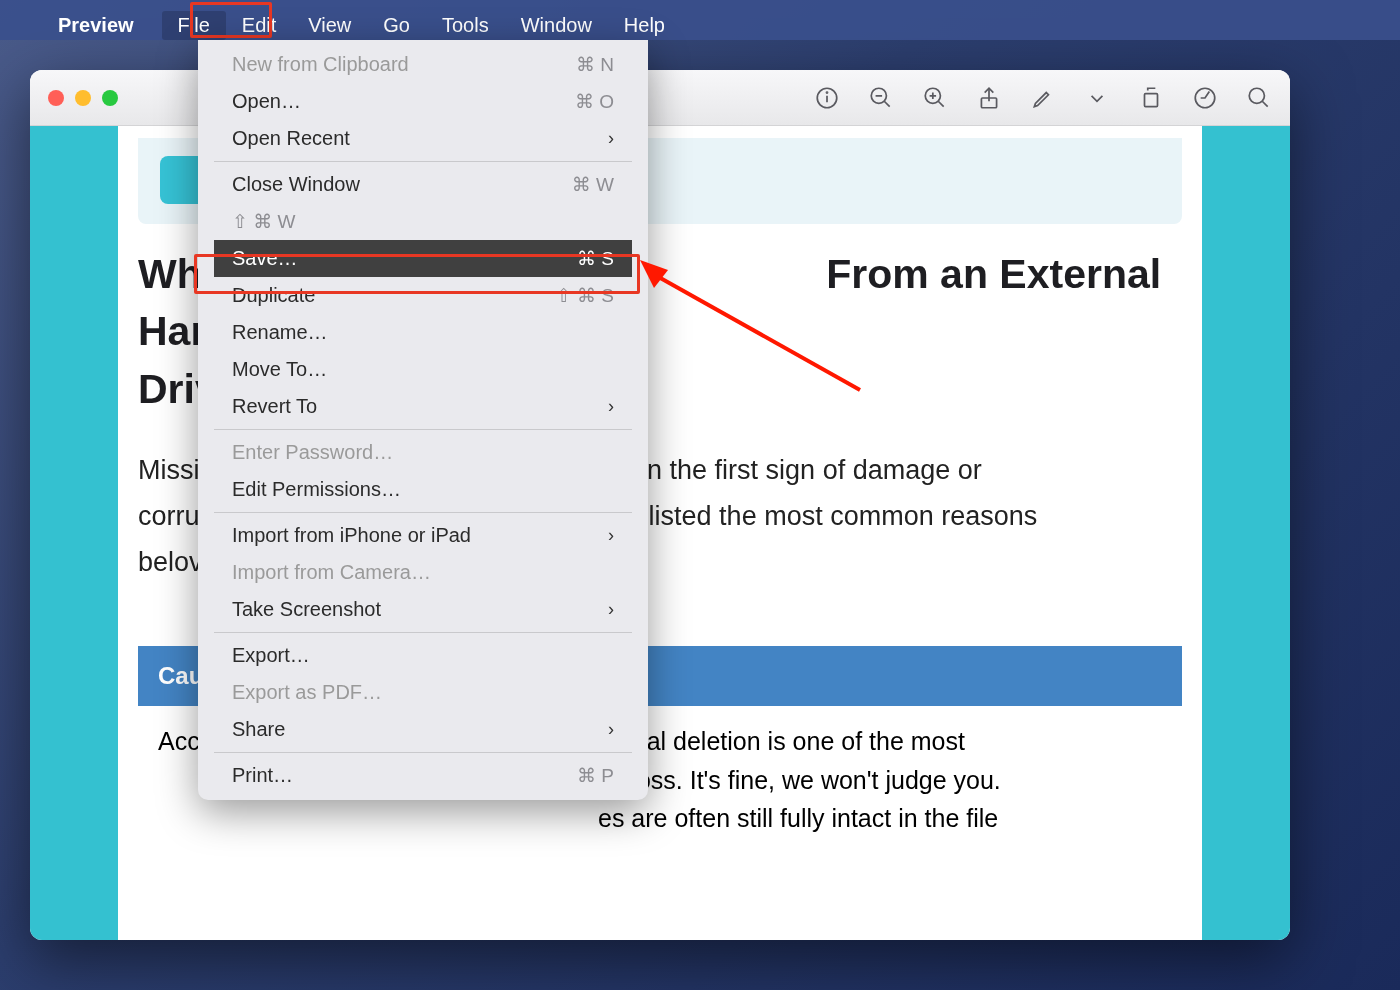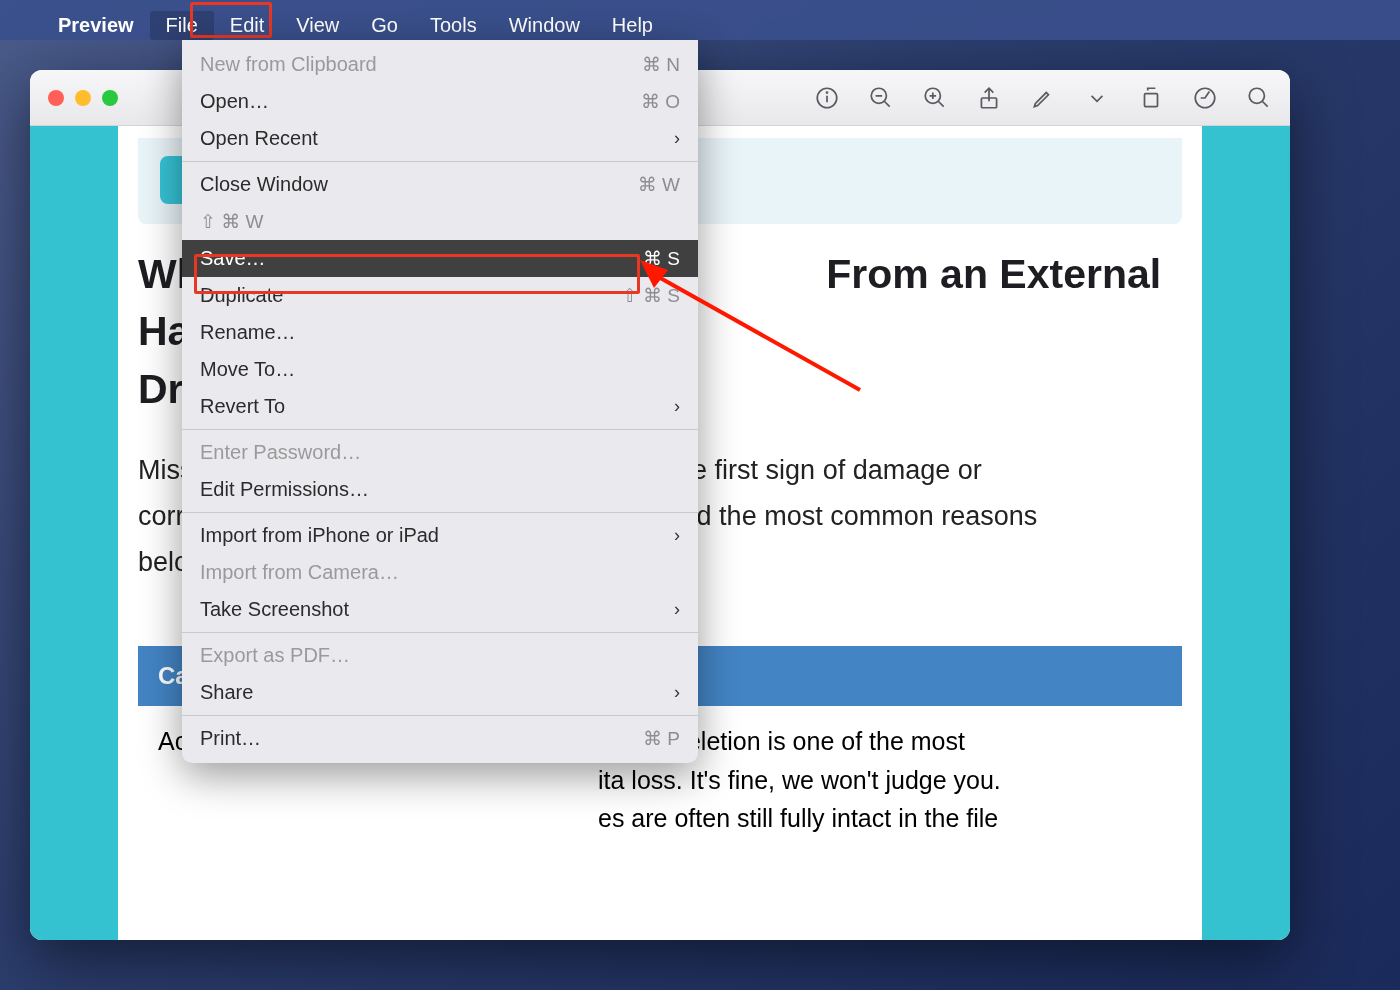--- a/index.html
+++ b/index.html
@@ -26,43 +26,44 @@
   }
   .apple-logo { margin-right: 22px; font-size: 22px; }
   .menu-item {
     padding: 3px 16px;
     cursor: default;
     border-radius: 3px;
   }
   .menu-item.bold { font-weight: 600; }
   .menu-item.active {
     background: rgba(0,0,0,0.18);
+    margin-left: 12px;
   }
   .file-highlight-box {
     position: absolute;
     top: 2px;
     left: 190px;
     width: 82px;
     height: 36px;
     border: 3px solid #e83723;
     border-radius: 2px;
     pointer-events: none;
     z-index: 200;
   }
 
   
   .dropdown {
     position: absolute;
     top: 40px;
-    left: 182px;
-    width: 516px;
+    left: 198px;
+    width: 450px;
     background: #eaeaee;
     border-radius: 0 0 10px 10px;
     box-shadow: 0 12px 40px rgba(0,0,0,0.4);
-    padding: 6px 0;
+    padding: 6px 16px;
     z-index: 300;
     font-size: 20px;
   }
   .dd-item {
     display: flex;
     justify-content: space-between;
     align-items: center;
     padding: 7px 18px;
     color: #2b2b2b;
     cursor: default;
@@ -404,20 +405,24 @@
   </div>
   <div class="dd-item disabled">
     <span>Import from Camera…</span>
       <span></span>
   </div>
   <div class="dd-item">
     <span>Take Screenshot</span>
       <span class="dd-arrow">›</span>
   </div>
   <div class="dd-sep"></div>
+  <div class="dd-item">
+    <span>Export…</span>
+      <span></span>
+  </div>
   <div class="dd-item disabled">
     <span>Export as PDF…</span>
       <span></span>
   </div>
   <div class="dd-item">
     <span>Share</span>
       <span class="dd-arrow">›</span>
   </div>
   <div class="dd-sep"></div>
   <div class="dd-item">

